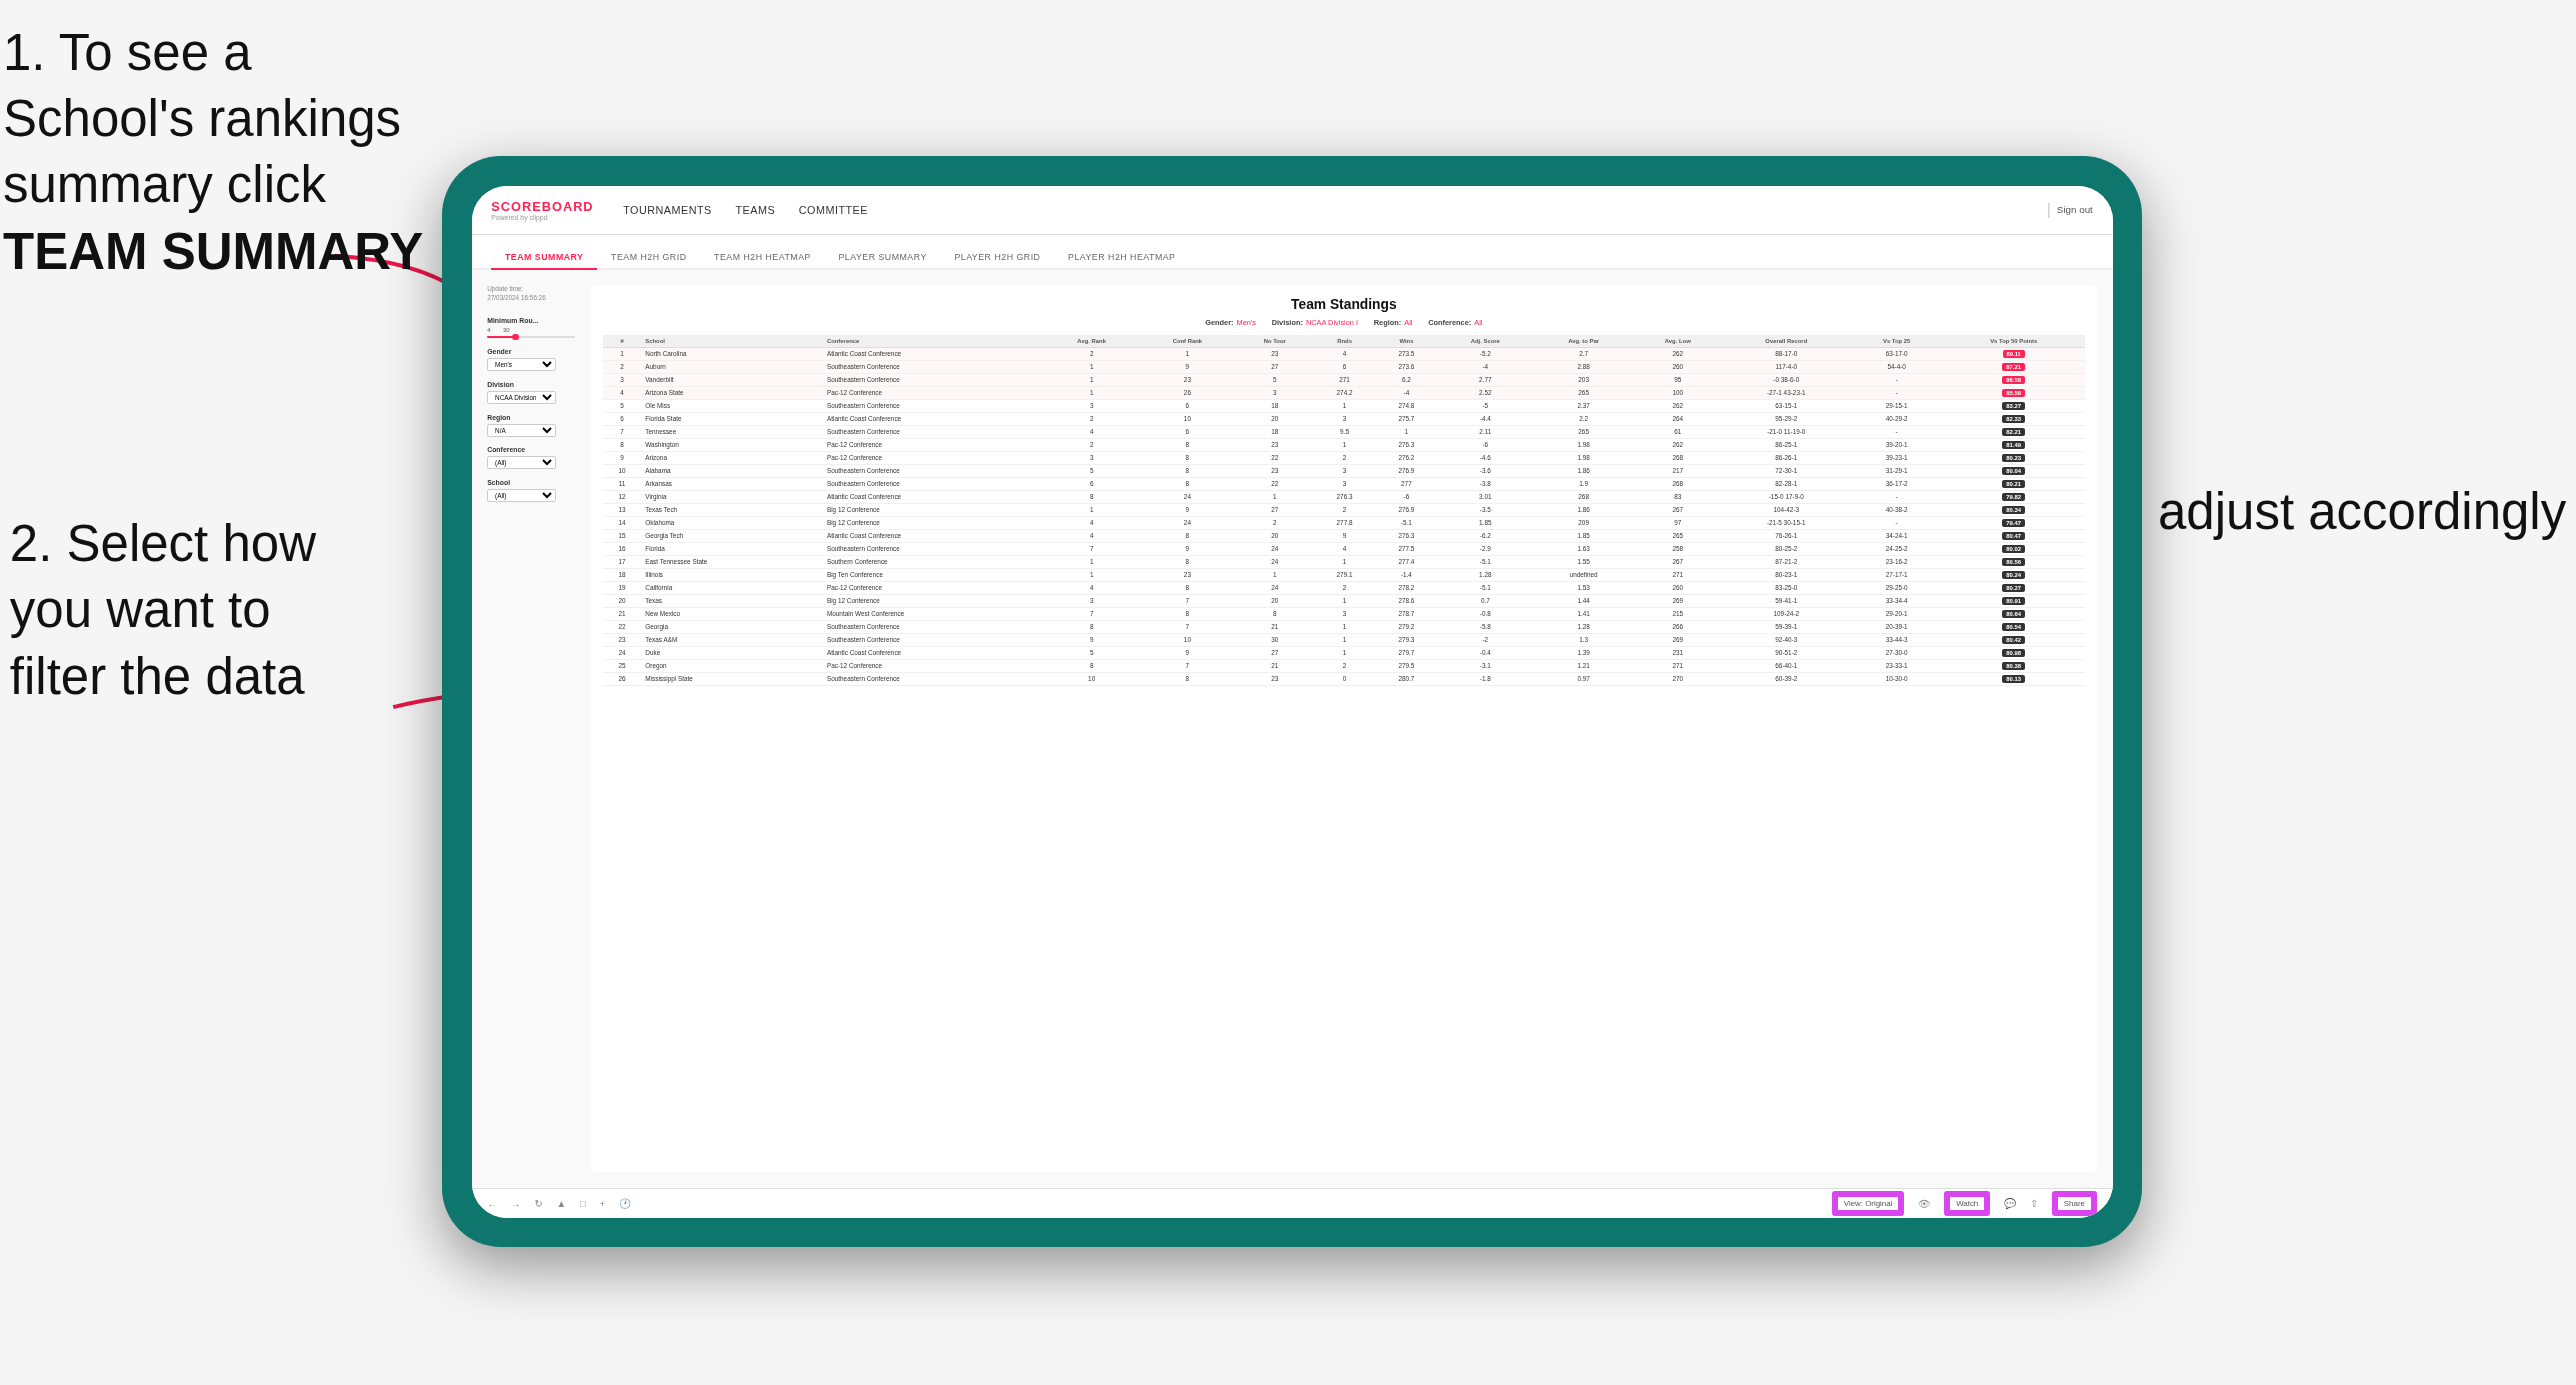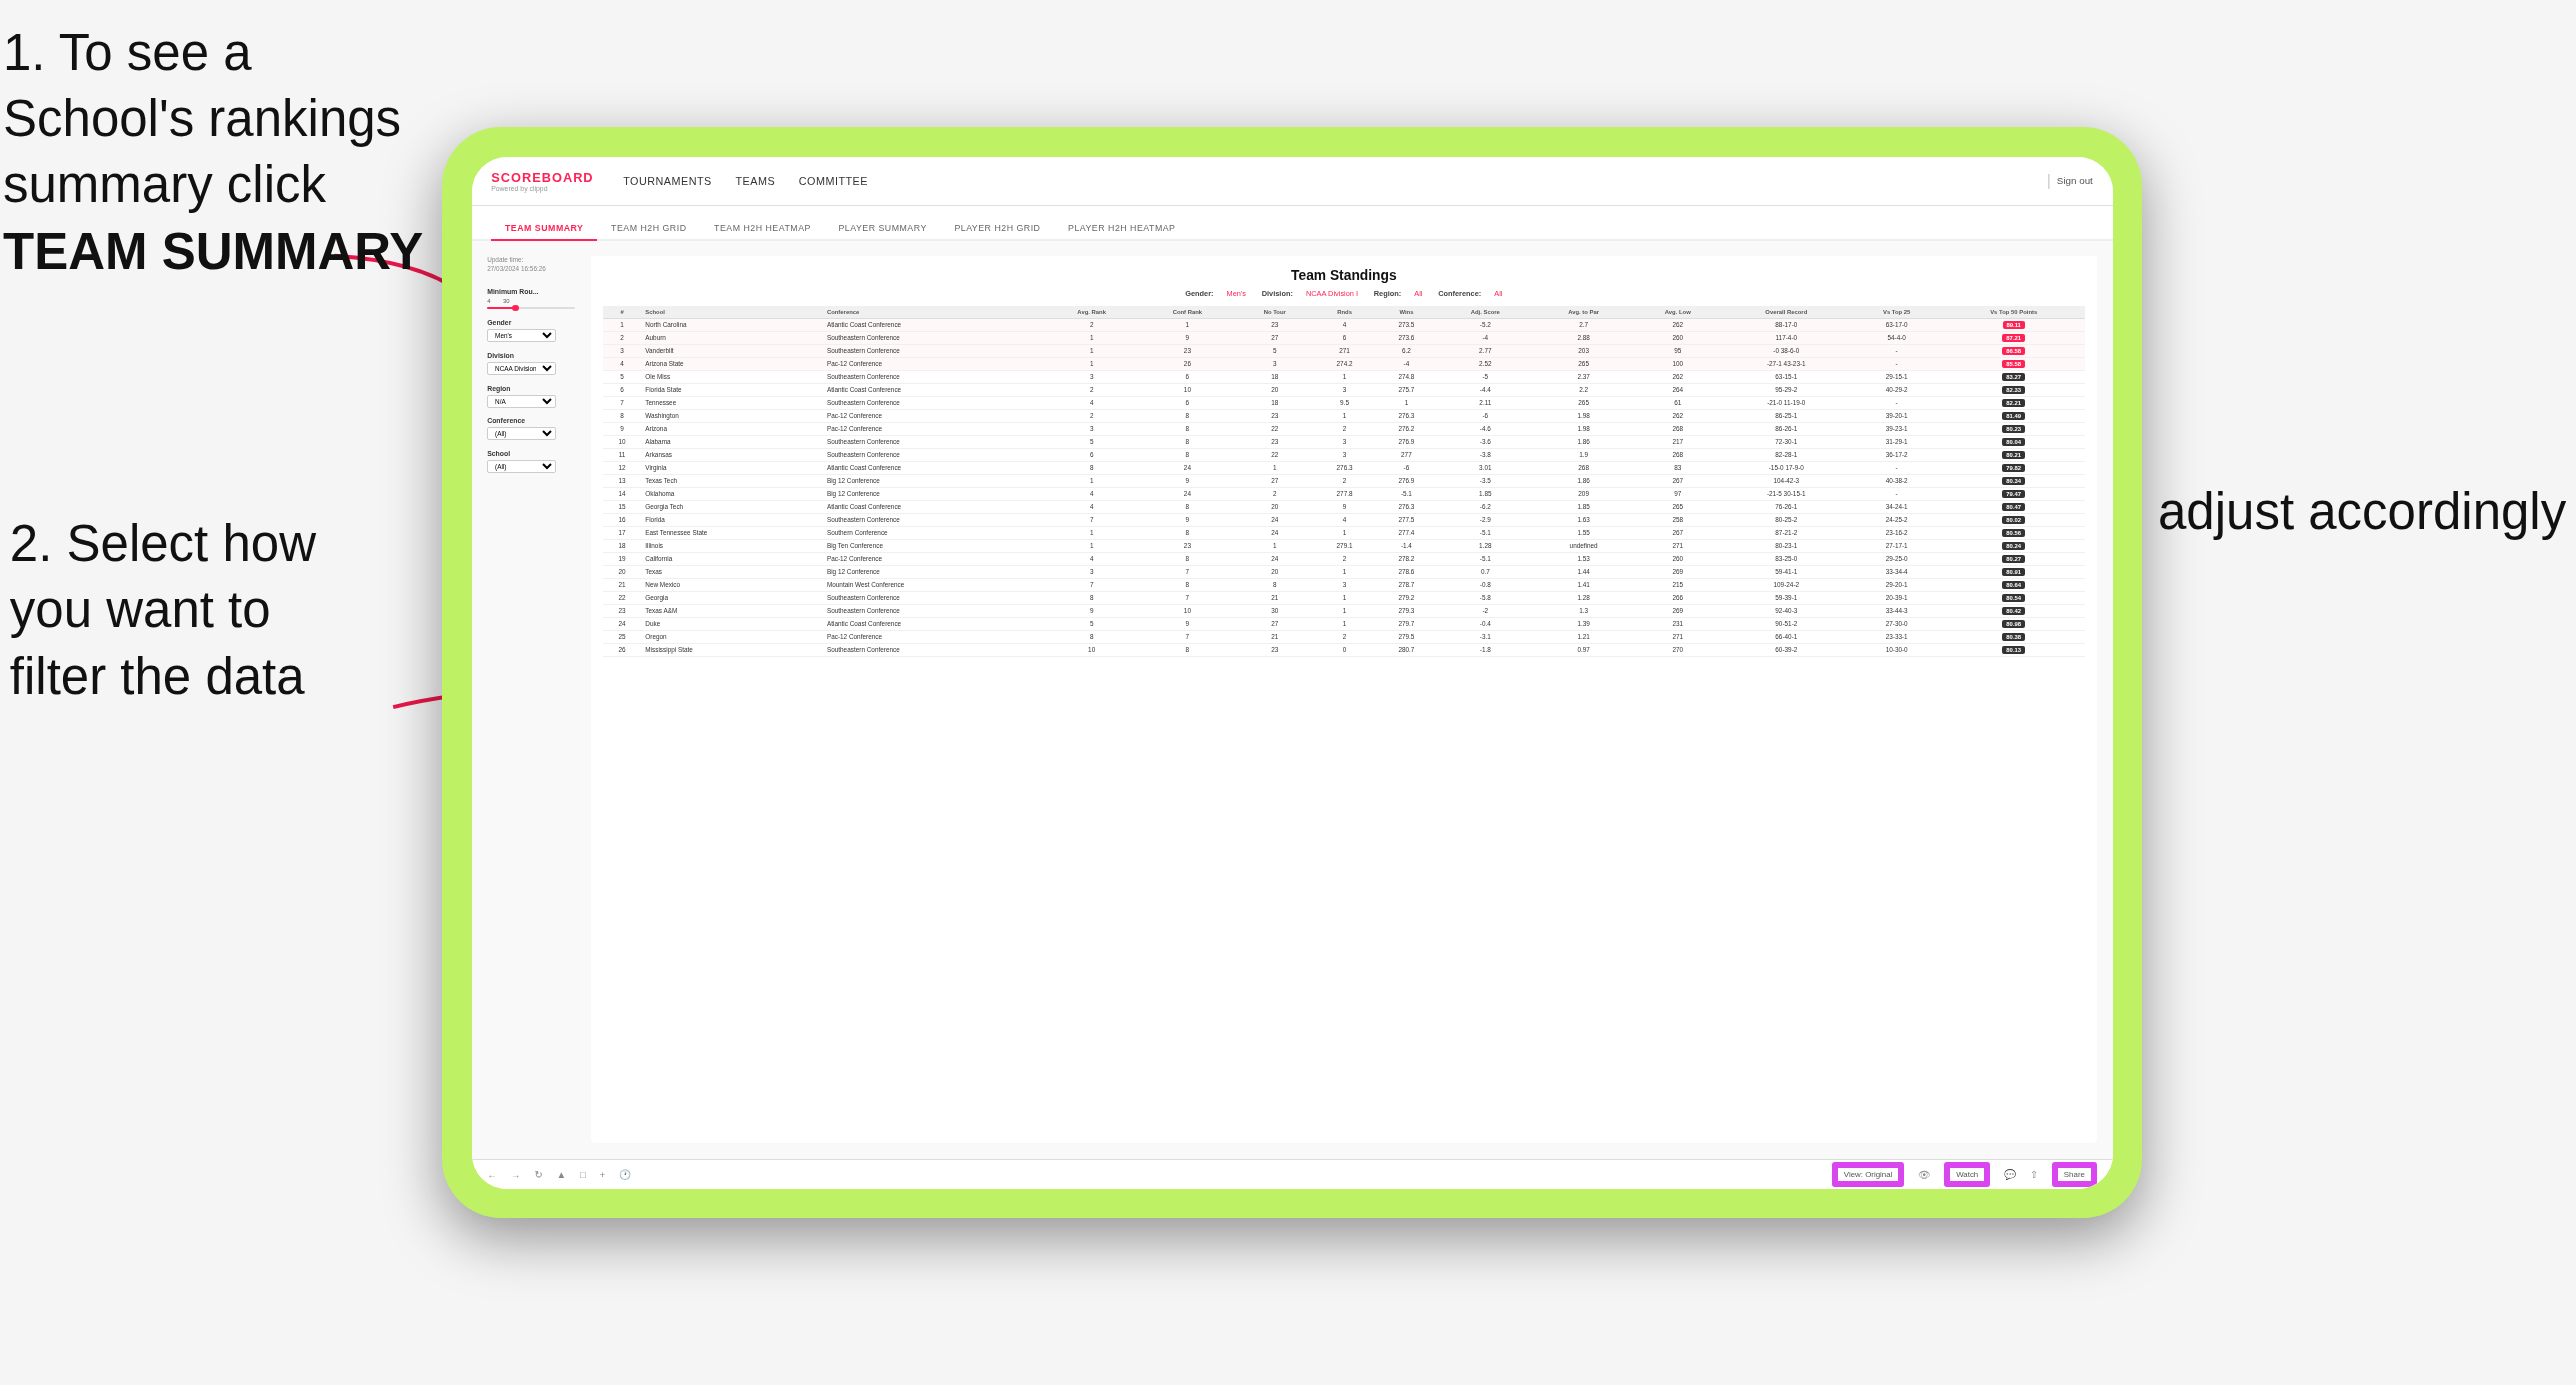--- a/index.html
+++ b/index.html
@@ -65,24 +65,24 @@
       right: 423px;
       top: 600px;
       width: 197px;
       height: 98px;
     }
 
     
     .tablet {
       position: absolute;
       left: 442px;
-      top: 127px;
+      top: 156px;
       width: 1700px;
       height: 1091px;
-      background: #bef264;
+      background: #0f766e;
       border-radius: 59px;
       padding: 29.5px;
       box-shadow: 0 19.7px 59px rgba(0,0,0,0.4);
     }
     .tablet-screen {
       width: 100%;
       height: 100%;
       background: #fff;
       border-radius: 35px;
       overflow: hidden;
@@ -266,21 +266,21 @@
       display: flex;
       gap: 15.7px;
       margin-bottom: 7.9px;
       font-size: 7.4px;
       color: #444;
       justify-content: center;
     }
     .filter-chip {
       display: flex;
       align-items: flex-end;
-      gap: 13px;
+      gap: 3px;
     }
     .filter-chip-label { font-weight: 600; }
     .filter-chip-value { color: #ff2255; }
 
     .standings-table {
       width: 100%;
       border-collapse: collapse;
       font-size: 6.4px;
     }
     .standings-table th {

